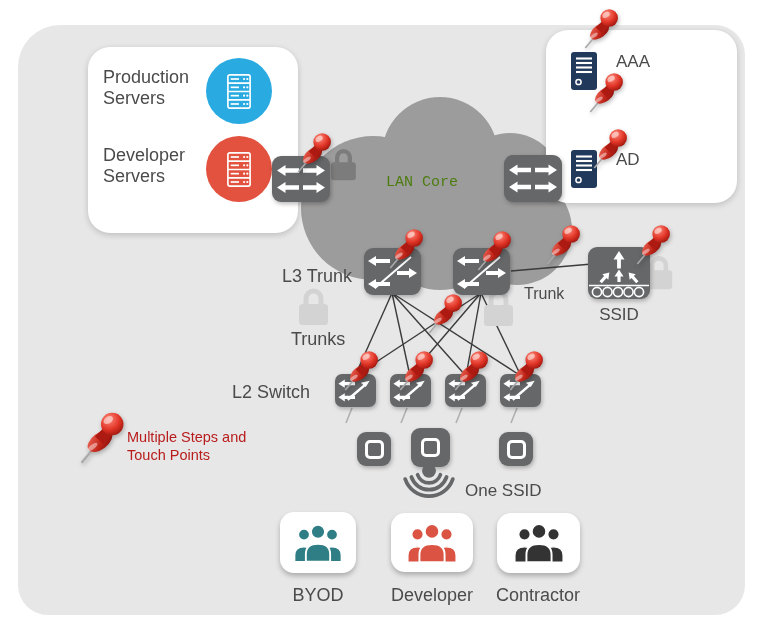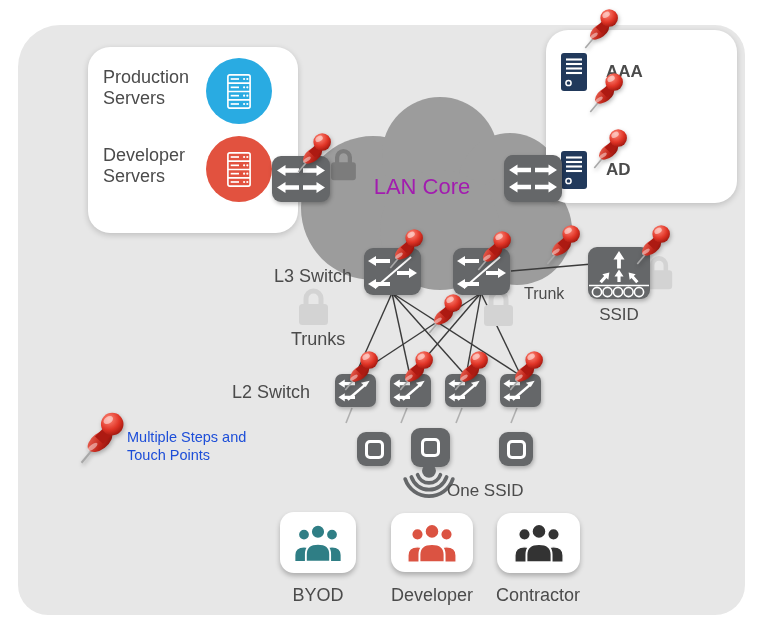--- a/index.html
+++ b/index.html
@@ -12,29 +12,29 @@
   .center{text-align:center;}
   .right{text-align:right;}
   .node{z-index:30;border-radius:9px;box-shadow:1px 2px 4px rgba(0,0,0,0.28);}
   .circle{border-radius:50%;z-index:12;display:flex;align-items:center;justify-content:center;}
   svg.lines{z-index:20;pointer-events:none;}
   svg.pin{z-index:50;filter:drop-shadow(1.5px 2.5px 2px rgba(0,0,0,0.28));}
   svg.lock{z-index:22;}
   .lock-dark{color:#7c7c7c;}
   .lock-light{color:#d3d3d3;}
   .cloud{z-index:5;}
-  .auth-row{position:absolute;left:15px;display:flex;align-items:center;height:40px;font-weight:bold;}
+  .auth-row{position:absolute;left:25px;display:flex;align-items:flex-start;height:40px;}
   .auth-row span{margin-left:19px;font-size:17px;color:#4b4b4b;}
   .ap{z-index:30;border-radius:9px;background:#656769;display:flex;align-items:center;justify-content:center;
       box-shadow:1px 2px 4px rgba(0,0,0,0.28);}
   .ap-inner{width:13px;height:13px;border:3.4px solid #fff;border-radius:5px;}
   .groupbox{background:#fff;border-radius:14px;box-shadow:0 3px 5px rgba(0,0,0,0.25);z-index:30;
             display:flex;align-items:center;justify-content:center;}
-  #lan-core-label{font-size:22px;color:#a21caf;z-index:40;}
-  #legend-text{font-size:14.5px;line-height:1.22;z-index:40;color:#1d4ed8;}
+  #lan-core-label{font-size:15px;color:#4d7c0f;z-index:40;font-family:Liberation Mono, monospace;}
+  #legend-text{font-size:14.5px;line-height:1.22;z-index:40;color:#b91c1c;}
 </style>
 </head>
 <body>
 
 <svg width="0" height="0" style="position:absolute">
   <defs>
     <radialGradient id="gPinHead" cx="36%" cy="28%" r="85%">
       <stop offset="0%" stop-color="#ff8a7a"></stop>
       <stop offset="55%" stop-color="#e03426"></stop>
       <stop offset="100%" stop-color="#8e0f08"></stop>
@@ -338,26 +338,26 @@
         <circle cx="45" cy="12" r="6"></circle>
           <path d="M35 41 v-7 q0 -9 10 -9 t10 9 v7 z"></path>
         <g stroke-width="2">
             <circle cx="30" cy="9" r="7.5"></circle>
             <path d="M17 41 v-8 q0 -11 13 -11 t13 11 v8 z"></path>
           </g>
       </g>
     </svg>
   </div>
 
-  <div class="abs label right" style="left:252px;top:266px;width:100px">L3 Switch</div>
+  <div class="abs label right" style="left:252px;top:266px;width:100px">L3 Trunk</div>
   <div class="abs label" style="left:291px;top:329px;width:70px">Trunks</div>
   <div class="abs label" style="left:232px;top:382px;width:95px">L2 Switch</div>
   <div class="abs label" style="left:524px;top:285px;width:60px;font-size:16px">Trunk</div>
   <div class="abs label center" style="left:584px;top:305px;width:70px;font-size:17px">SSID</div>
-  <div class="abs label" style="left:447px;top:481px;width:100px;font-size:17px">One SSID</div>
+  <div class="abs label" style="left:465px;top:481px;width:100px;font-size:17px">One SSID</div>
   <div class="abs label center" style="left:258px;top:585px;width:120px">BYOD</div>
   <div class="abs label center" style="left:372px;top:585px;width:120px">Developer</div>
   <div class="abs label center" style="left:478px;top:585px;width:120px">Contractor</div>
 
   <svg class="abs pin" style="left:76px;top:410px" width="54" height="54" viewBox="0 0 44 44">
       <use href="#pinSym"></use>
     </svg>
   <div id="legend-text" class="abs" style="left:127px;top:429px;width:150px">
     <div>Multiple Steps and</div>
     <div>Touch Points</div>

